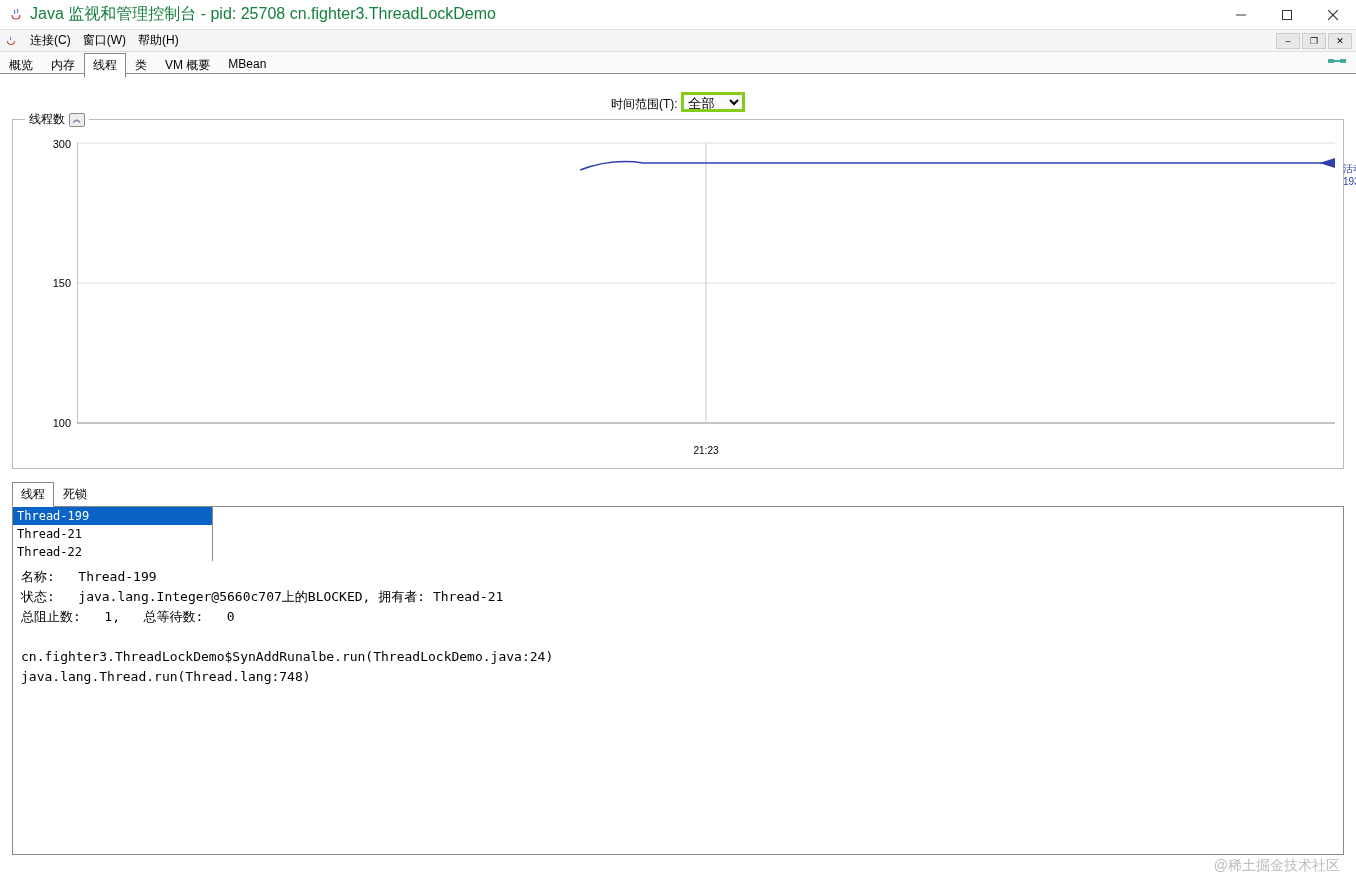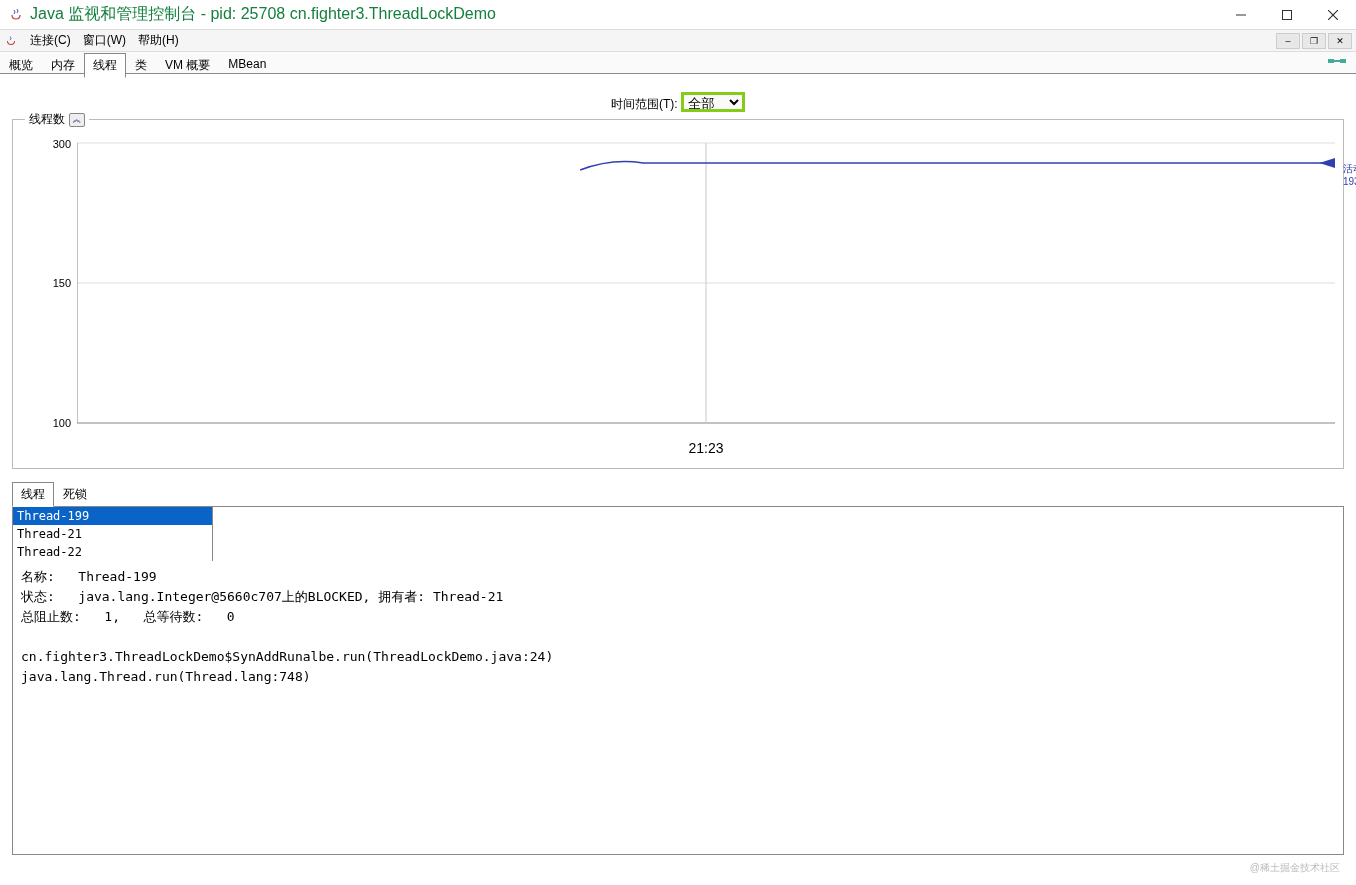--- a/index.html
+++ b/index.html
@@ -28,21 +28,21 @@
 .y-axis-label { position: absolute; right: calc(100% + 6px); font-size: 11px; transform: translateY(-50%); }
 .chart-svg { width: 100%; height: 100%; display: block; }
 .legend-right { position: absolute; right: -48px; font-size: 10px; }
 .subtabs { margin-top: 12px; display: flex; border-bottom: 1px solid #888; }
 .subtabs .tab { top: 1px; }
 .lower { display: flex; border: 1px solid #888; border-top: none; height: 348px; margin: 0 4px; flex-direction: column; }
 .thread-list { width: 200px; border-right: 1px solid #888; overflow: auto; background: #fff; }
 .thread-item { padding: 2px 4px; font-family: "SimSun", monospace; font-size: 12px; }
 .thread-item.selected { background: #0a64c8; color: #fff; }
 .thread-detail { flex: 1; padding: 6px 8px; font-family: "SimSun", monospace; font-size: 13px; line-height: 20px; background: #fff; overflow: auto; }
-.watermark { position: absolute; right: 16px; bottom: 10px; color: #bbb; font-size: 10px; }
+.watermark { position: absolute; right: 16px; bottom: 10px; color: #bbb; font-size: 14px; }
 .java-cup { display: inline-block; }
 </style>
 </head>
 <body>
 
 <div class="titlebar">
   <span class="java-icon java-cup">
     <svg width="16" height="16" viewBox="0 0 16 16">
         <path d="M4 8 q0 4 4 4 q4 0 4 -4" fill="none" stroke="#c04040" stroke-width="1.2"></path>
         <path d="M6 3 q2 2 0 4" fill="none" stroke="#3060c0" stroke-width="1"></path>
@@ -128,21 +128,21 @@
         <line x1="0" y1="15" x2="0" y2="295" stroke="#888" stroke-width="1"></line>
         <line x1="600" y1="15" x2="600" y2="295" stroke="#ccc" stroke-width="1"></line>
 
         <path d="M 480 42 Q 510 30 540 35 L 1200 35" fill="none" stroke="#3040b0" stroke-width="1.5"></path>
         <path d="M 1185 35 l15 -5 l0 10 z" fill="#3040b0"></path>
       </svg>
 
       <div class="legend-right" style="top:34px; color:#3040b0;">
         <span>活动线程</span><br><span>193</span>
       </div>
-      <div style="position:absolute; bottom:-18px; left:50%; transform:translateX(-50%); font-size:14px;">21:23</div>
+      <div style="position:absolute; bottom:-18px; left:50%; transform:translateX(-50%); font-size:10px;">21:23</div>
     </div>
     <div style="height:22px"></div>
   </fieldset>
 
   <div class="subtabs" style="margin-left:4px; margin-right:4px;">
     <div class="tab active">线程</div>
     <div class="tab">死锁</div>
   </div>
 
   <div class="lower">

